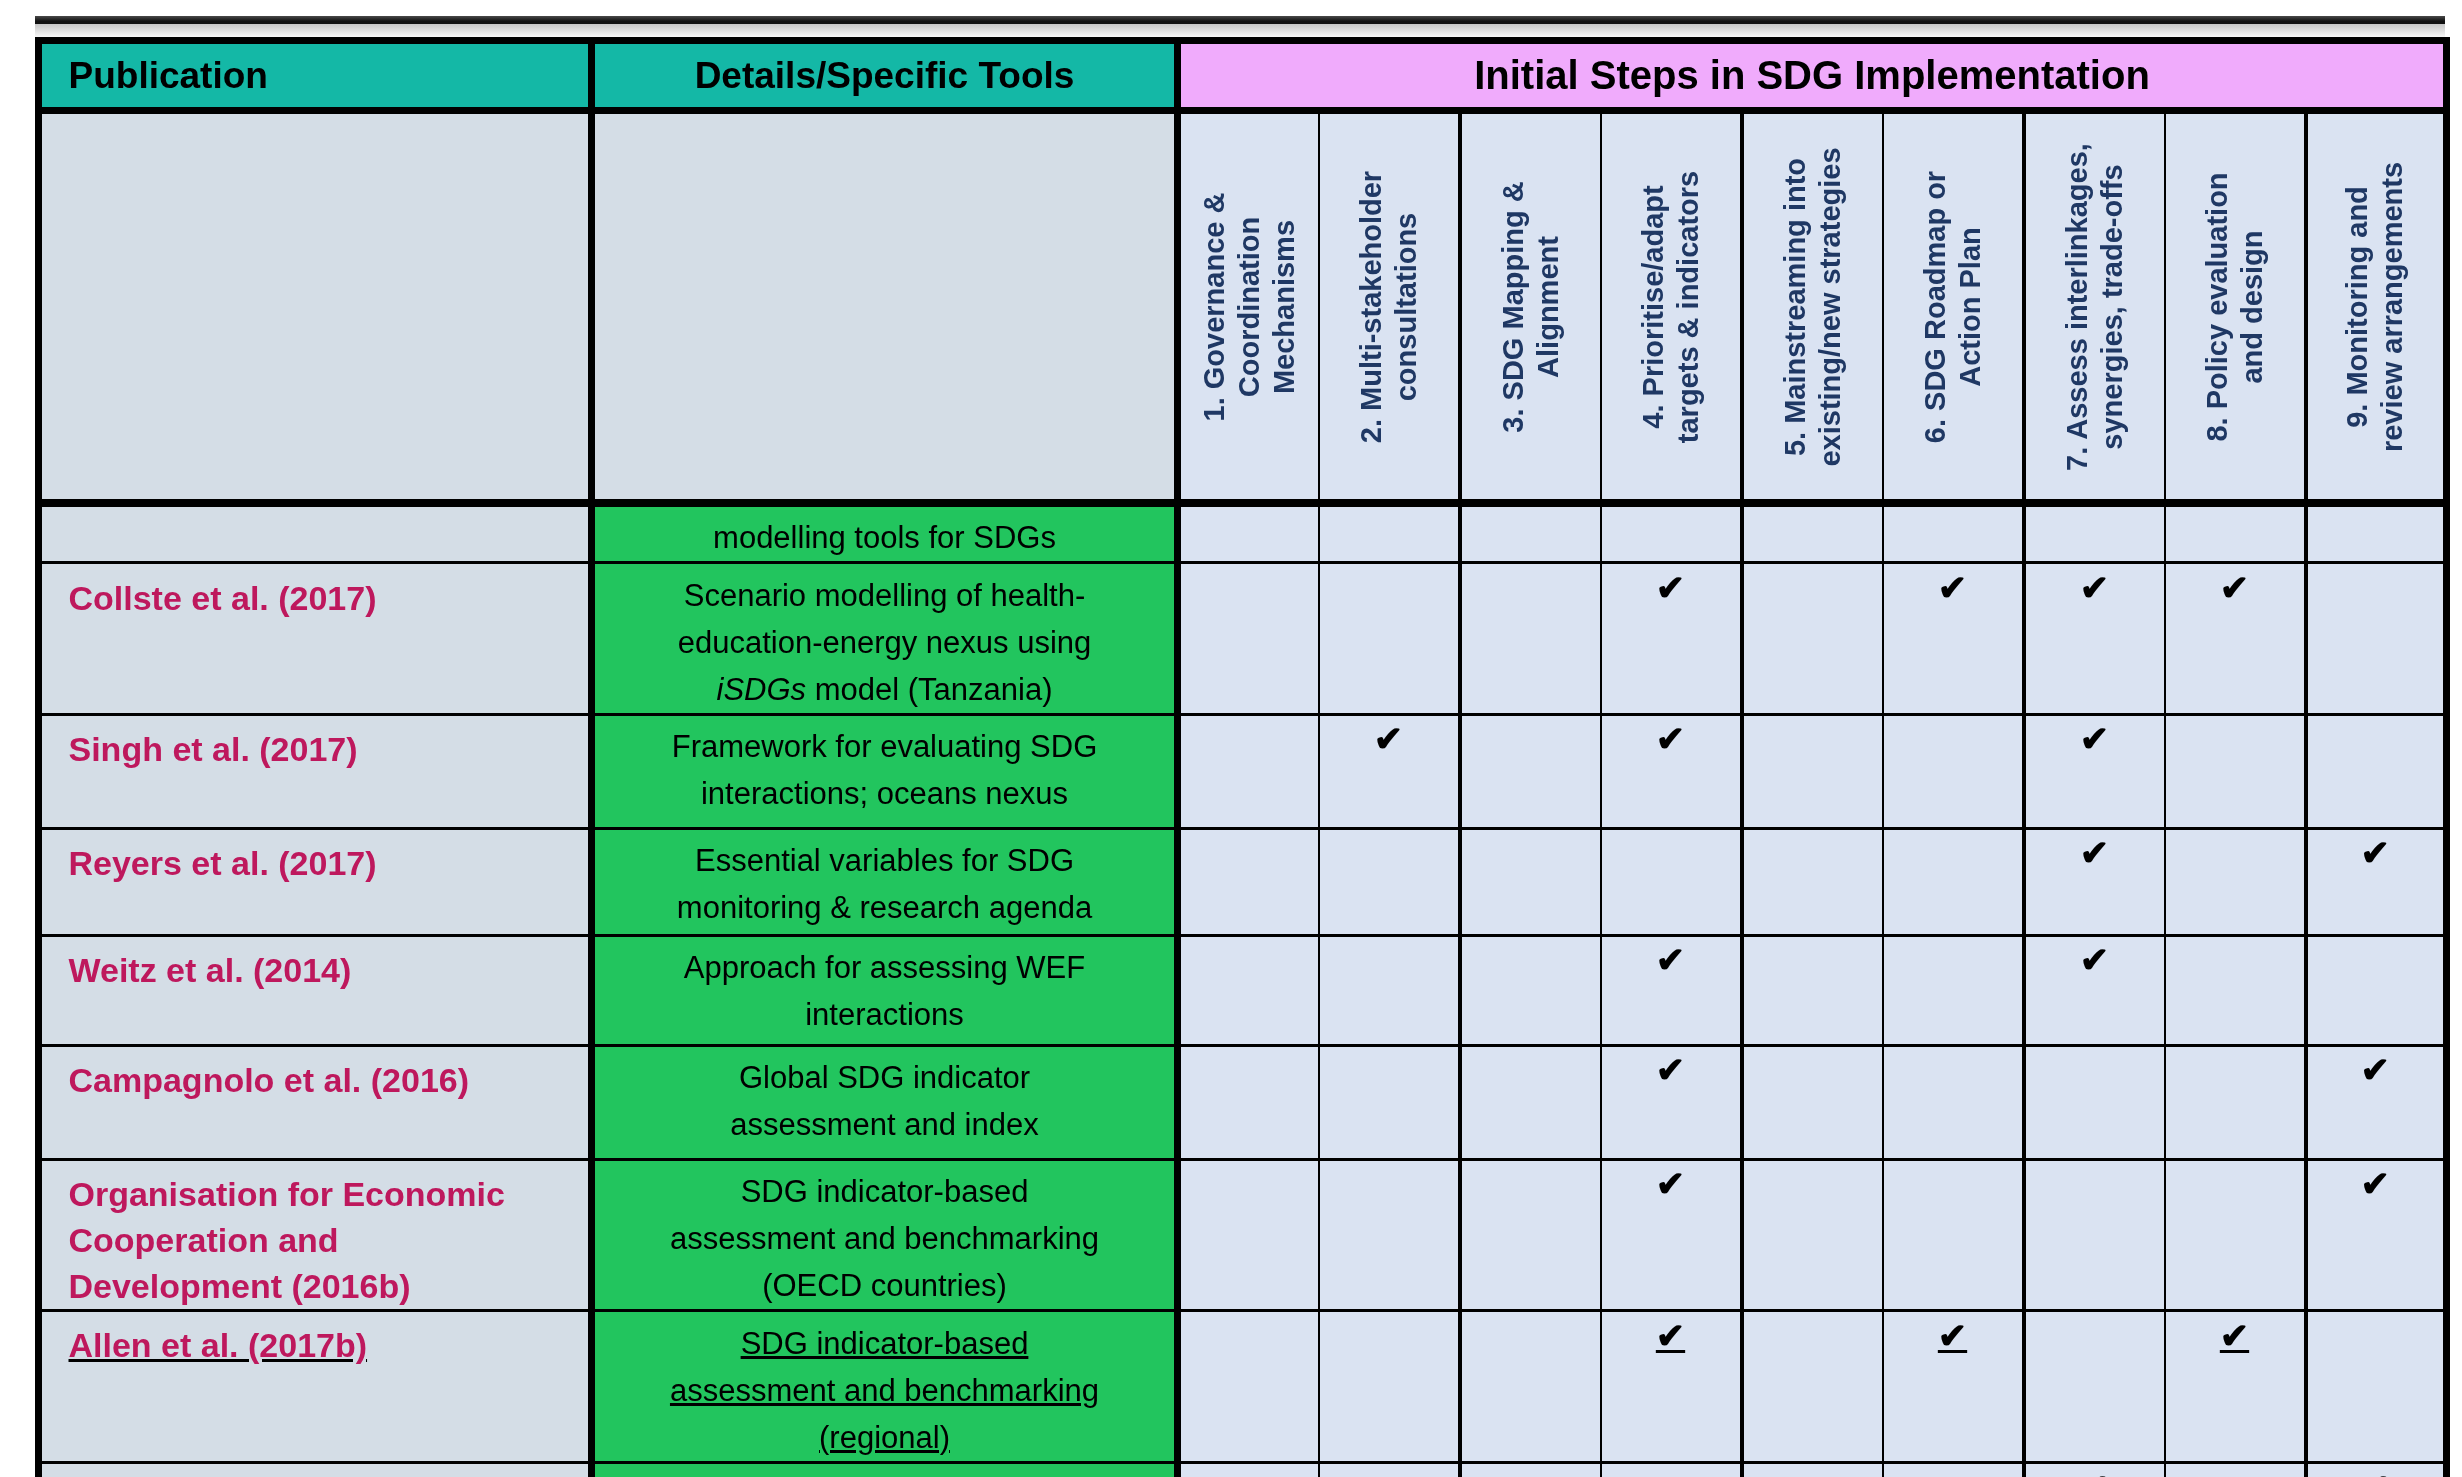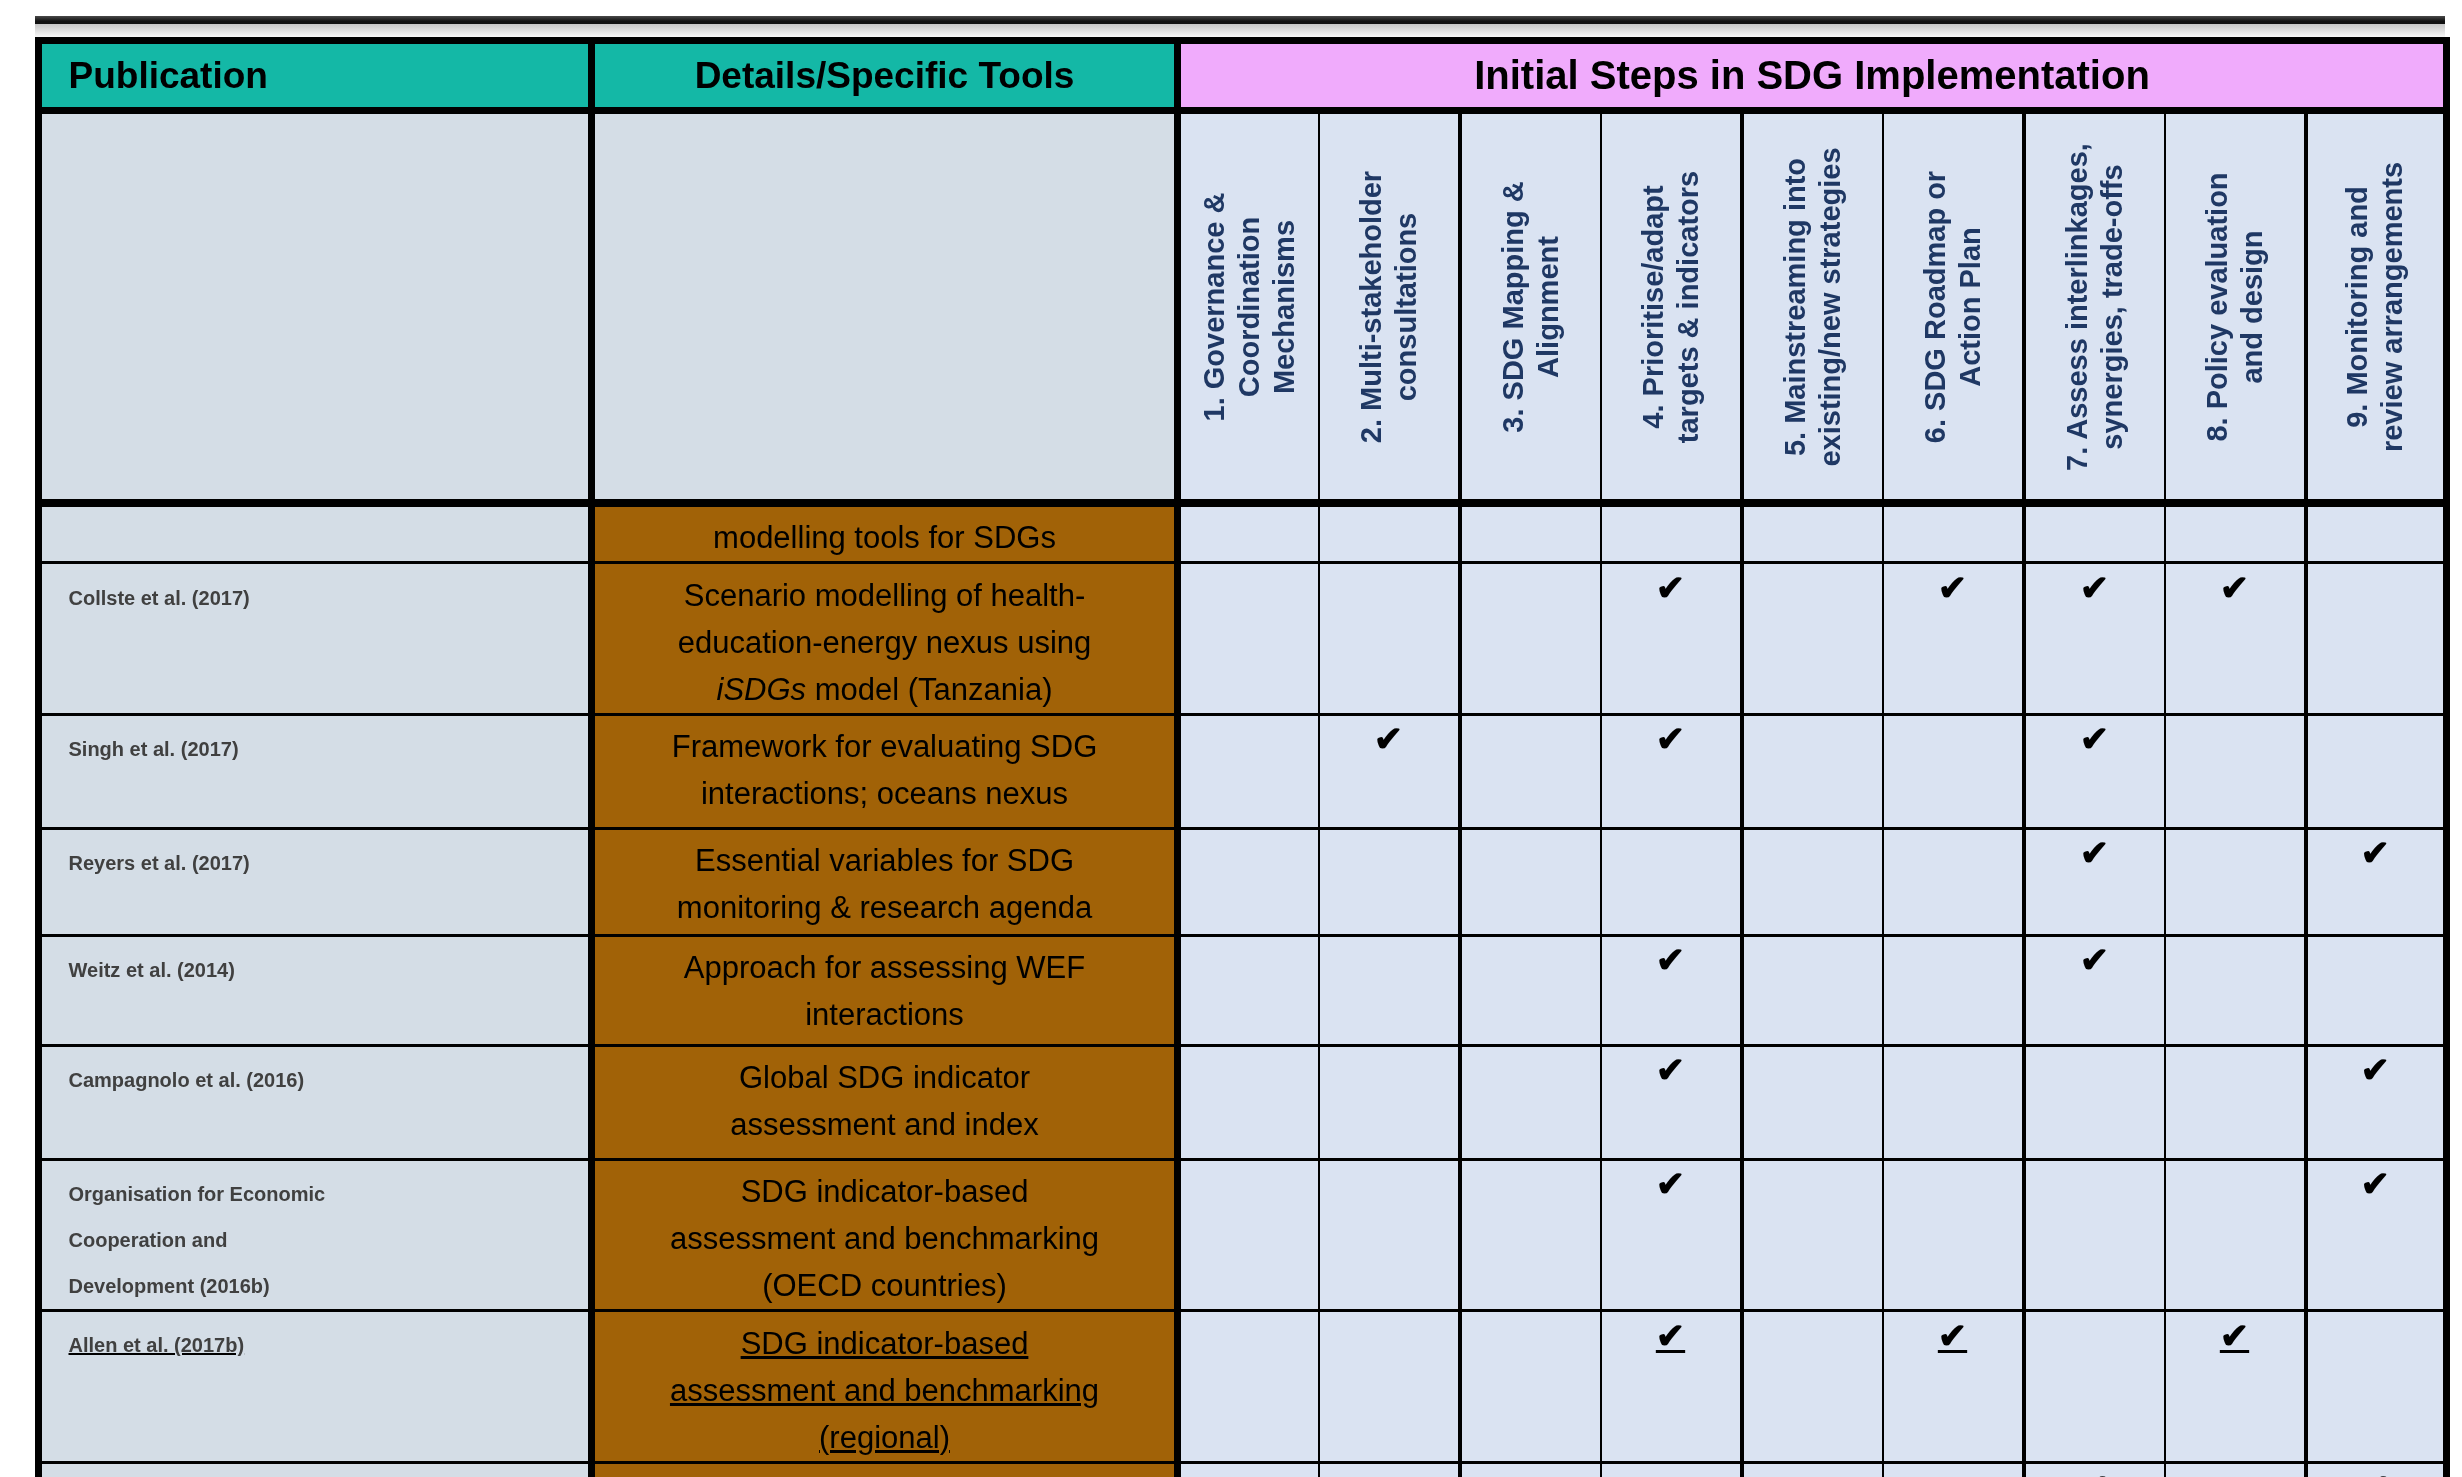--- a/index.html
+++ b/index.html
@@ -19,23 +19,23 @@
   tr.h1 .hgrp{text-align:center;background:#f0abfc;font-size:40px;}
   tr.h2 th{height:383px;border-bottom:8.8px solid #000;background:#dae3f2;position:relative;}
   tr.h2 .blank{background:#d4dde6;border-right:7.4px solid #000;}
   th.step{border-right:2.2px solid #000;}
   th.step.g{border-right:4.4px solid #000;}
   th.step.last{border-right:none;}
   .rot{position:absolute;left:50%;top:50%;transform:translate(-50%,-50%) rotate(-90deg);
        width:383px;text-align:center;font-weight:bold;font-size:29px;line-height:35px;
        color:#1f3864;white-space:pre-line;}
   td{border-bottom:3.7px solid #000;vertical-align:top;}
-  td.pub{background:#d4dde6;border-right:7.4px solid #000;font-weight:bold;font-size:20px;
-         line-height:46px;padding:10.3px 7.4px 0 26.5px;white-space:pre-line;color:#404040;}
-  td.det{background:#a16207;border-right:7.4px solid #000;text-align:center;font-size:31px;
+  td.pub{background:#d4dde6;border-right:7.4px solid #000;font-weight:bold;font-size:34px;
+         line-height:46px;padding:10.3px 7.4px 0 26.5px;white-space:pre-line;color:#be185d;}
+  td.det{background:#22c55e;border-right:7.4px solid #000;text-align:center;font-size:31px;
          line-height:47px;padding:7.4px 5.9px 0 5.9px;white-space:pre-line;color:#000;}
   td.det em{font-style:italic;}
   td.ck{background:#dae3f2;text-align:center;padding-top:4.4px;font-size:35px;line-height:38px;
         font-weight:bold;color:#000;border-right:2.2px solid #000;}
   td.ck.g{border-right:4.4px solid #000;}
   td.ck.last{border-right:none;}
   tr.r0{height:57px;} tr.r1{height:147px;} tr.r2{height:114px;} tr.r3{height:107px;}
   tr.r4{height:110px;} tr.r5{height:114px;} tr.r6{height:132px;} tr.r7{height:140px;text-decoration:underline;}
   tr.r8{height:81px;}
 </style>

